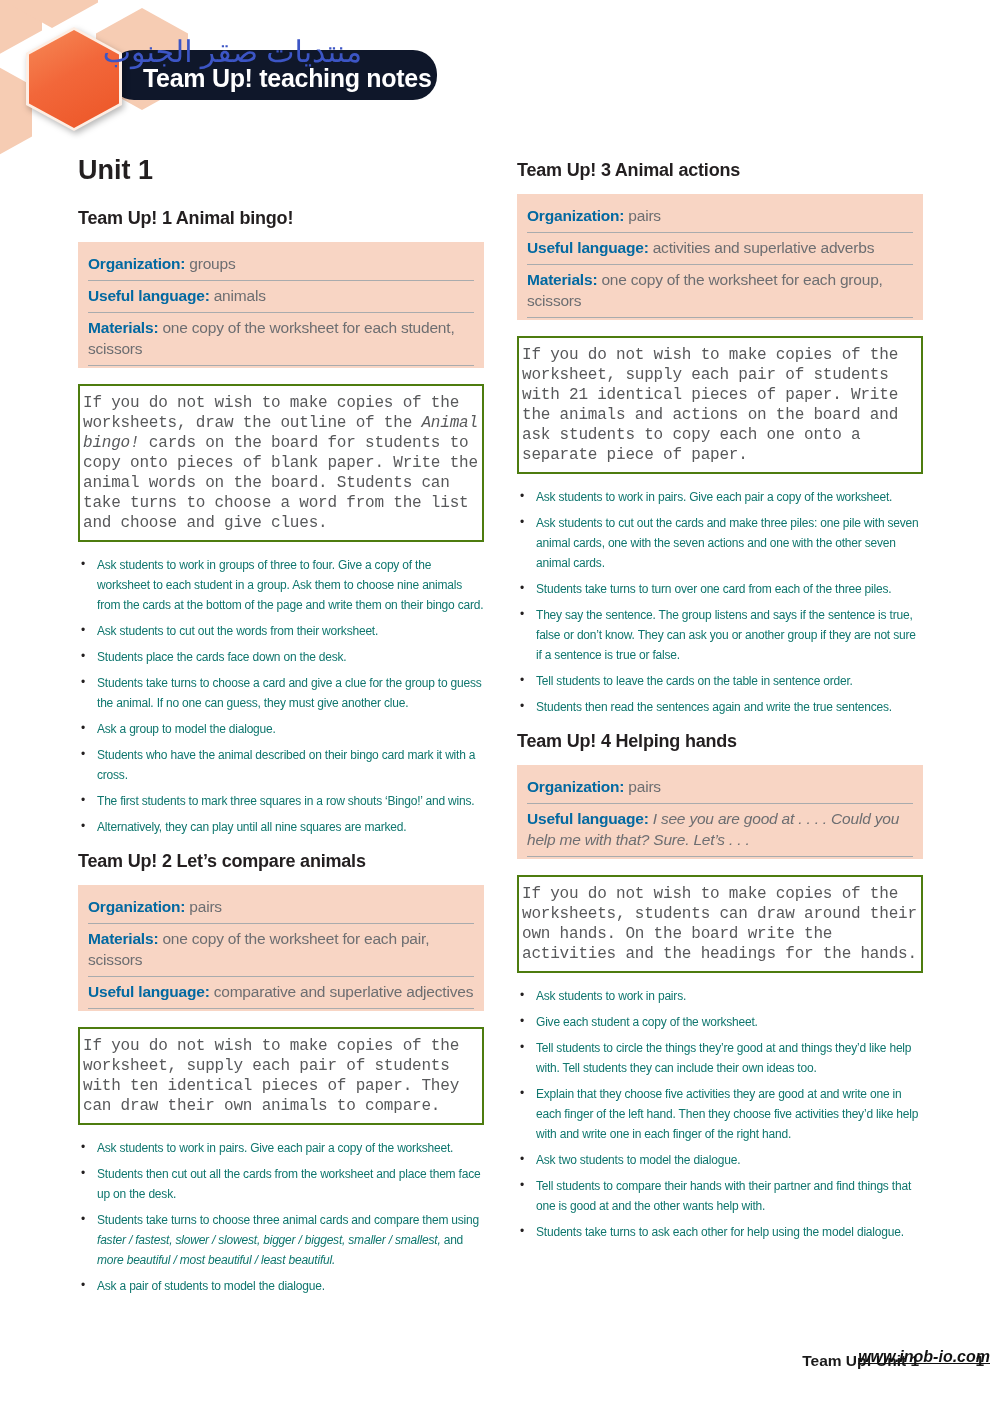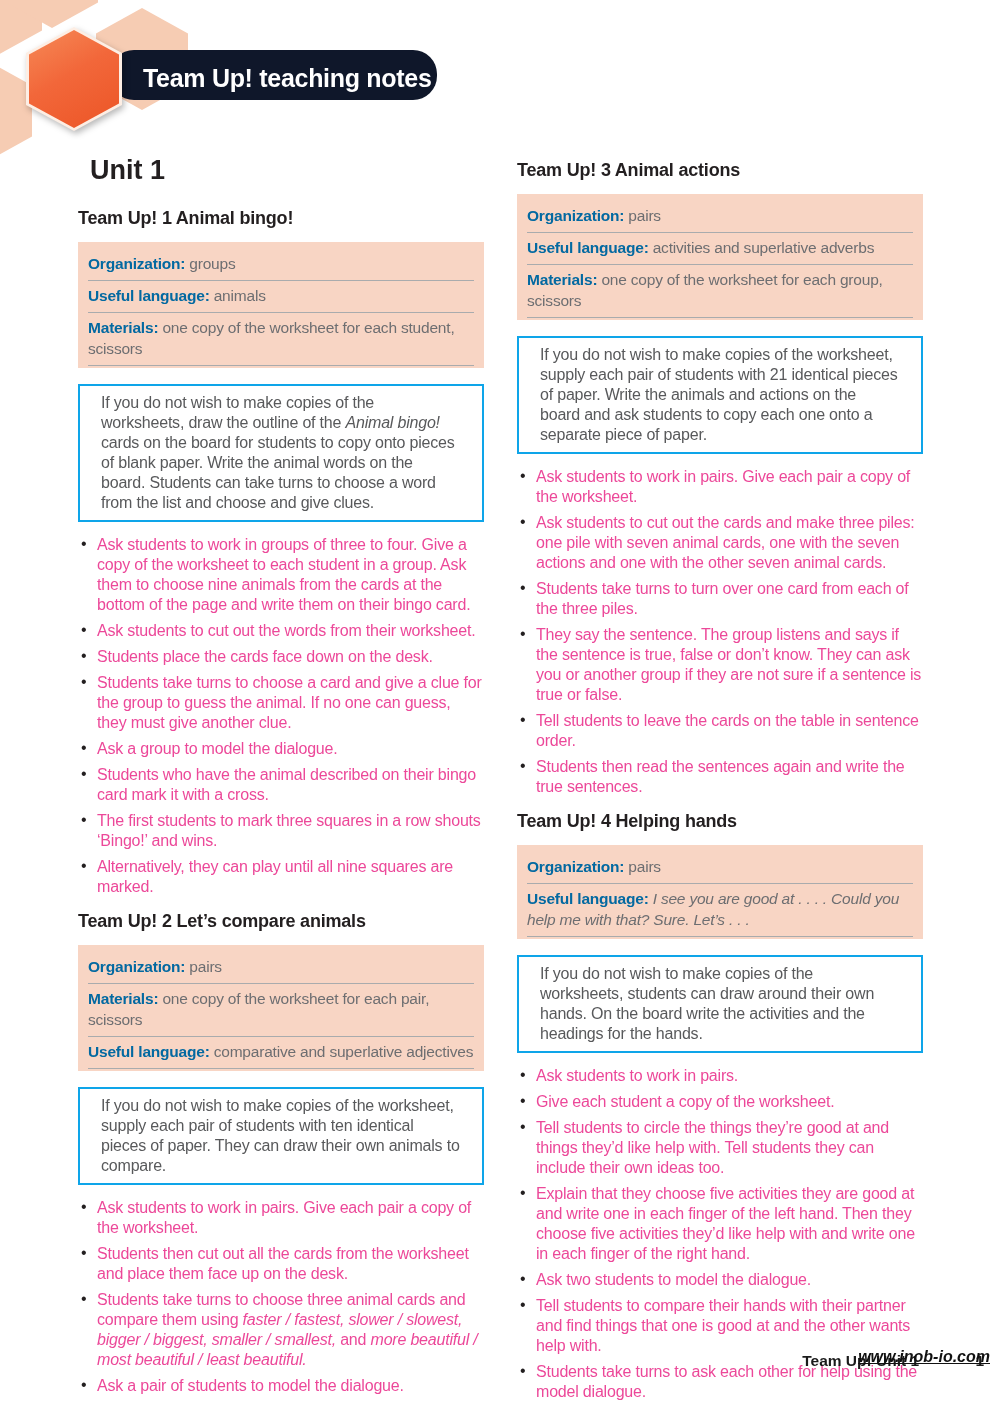--- a/index.html
+++ b/index.html
@@ -34,33 +34,33 @@
     clip-path:polygon(50% 0,100% 25%,100% 75%,50% 100%,0 75%,0 25%);
     background:linear-gradient(150deg,#f68a57 0%,#f2673a 45%,#ec5526 100%); }
   .arabic {
     position:absolute; left:40px; top:34px; width:322px; z-index:4;
     direction:rtl; white-space:nowrap; font-size:30px; color:#3c55c5;
   }
   
   .col { position:absolute; width:406px; }
   .col-left  { left:78px;  top:155px; }
   .col-right { left:517px; top:160px; }
-  h1.unit { font-size:27px; font-weight:bold; color:#231f20; margin:0 12px 22px; }
+  h1.unit { font-size:27px; font-weight:bold; color:#231f20; margin:0 0 22px; }
   h2.sec  { font-size:18px; font-weight:bold; color:#231f20; margin:0 0 13px; letter-spacing:-0.2px; }
   .activity { margin:0 0 10px; }
   .info-box { background:#f8d5c4; padding:7px 10px 2px; margin:0 0 16px; }
   .info-row { border-bottom:1px solid #a9abad; padding:4px 0 6px;
               font-size:15.5px; line-height:21px; letter-spacing:-0.2px; }
   .lbl { font-weight:bold; color:#0369a1; }
   .val { color:#6d6e71; margin-left:4px; }
-  .note-box { border:2px solid #0ea5e9; padding:7px 21px; margin:0 0 13px;
-              color:#58595b; font-size:16px; line-height:20px; letter-spacing:-0.2px; }
+  .note-box { border:2px solid #4d7c0f; padding:7px 3px; margin:0 0 13px;
+              color:#58595b; font-size:16px; line-height:20px; letter-spacing:-0.2px;font-family:Liberation Mono, monospace; }
   .note-box p { margin:0; }
   ul.bullets { list-style:none; margin:0 0 14px; padding:0;
-               color:#ec4899; font-size:16px; line-height:20px; letter-spacing:-0.2px; }
+               color:#0f766e; font-size:12px; line-height:20px; letter-spacing:-0.2px; }
   ul.bullets li { position:relative; padding-left:19px; margin-bottom:6px; }
   ul.bullets li::before { content:"•"; position:absolute; left:3px; top:-1px; color:#231f20; }
   .it { font-style:italic; }
   
   .footer { position:absolute; top:1352px; left:0; width:958px; text-align:right;
             font-weight:bold; font-size:15.5px; color:#1b1b1b;padding-left:26px; }
   .footer .pagenum { display:inline-block; margin-left:52px; }
   .watermark { position:absolute; top:1348px; right:3px;
                font-weight:bold; font-style:italic; font-size:16px; color:#111111;text-decoration:underline; }
 </style>
@@ -76,20 +76,21 @@
 
   <div class="banner">
     <span class="banner-title">Team Up! teaching notes</span>
   </div>
 
   <div class="logo-hex-wrap">
     <div class="logo-hex-border"></div>
     <div class="logo-hex-fill"></div>
   </div>
 
+  <div class="arabic">منتديات صقر الجنوب</div>
 
   <div class="col col-left">
     <h1 class="unit">Unit 1</h1>
 
     <div class="activity">
       <h2 class="sec">Team Up! 1 Animal bingo!</h2>
       <div class="info-box">
         <div class="info-row">
           <span class="lbl">Organization:</span><span class="val">groups</span>
         </div>

